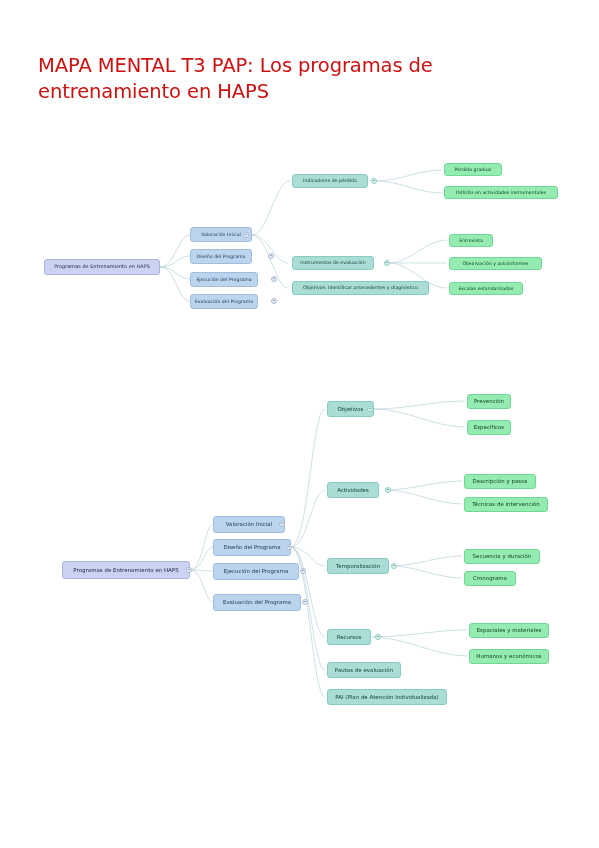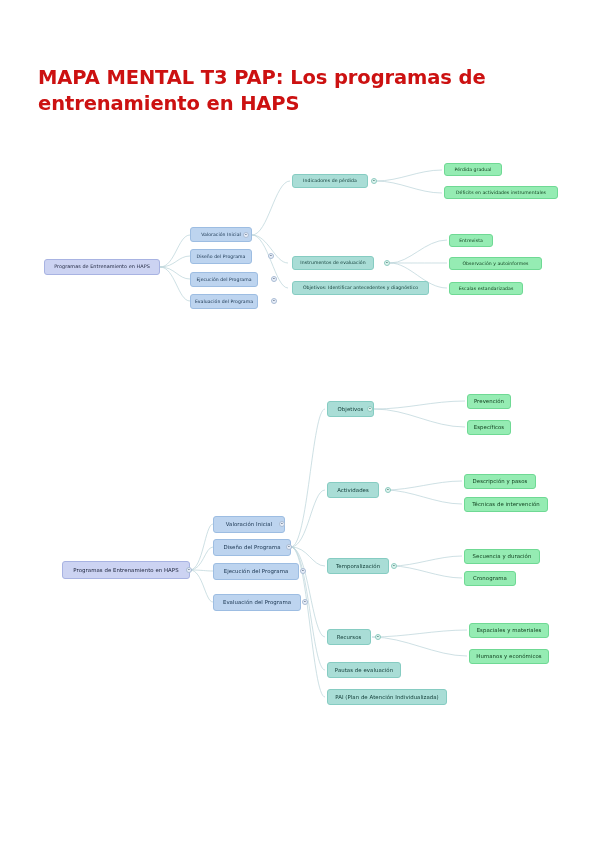--- a/index.html
+++ b/index.html
@@ -8,23 +8,23 @@
     width: 599px; height: 848px;
     background: #ffffff;
     font-family: "DejaVu Sans", "Liberation Sans", sans-serif;
     position: relative;
     overflow: hidden;
   }
   #page { position:relative; width:599px; height:848px; }
 
   .title {
     position:absolute;
-    left:38px; top:65px; width:500px;
+    left:38px; top:53px; width:500px;
     color:#cc1111;
-    font-weight:bold;
+    font-weight:normal;
     font-size:19.5px;
     line-height:1.32;
     letter-spacing:-0.1px;
     font-family:"DejaVu Sans","Liberation Sans",sans-serif;
   }
 
   .map { position:absolute; left:0; top:0; width:599px; }
   .svg-layer { position:absolute; left:0; top:0; width:599px; height:848px; pointer-events:none; }
 
   .node {

